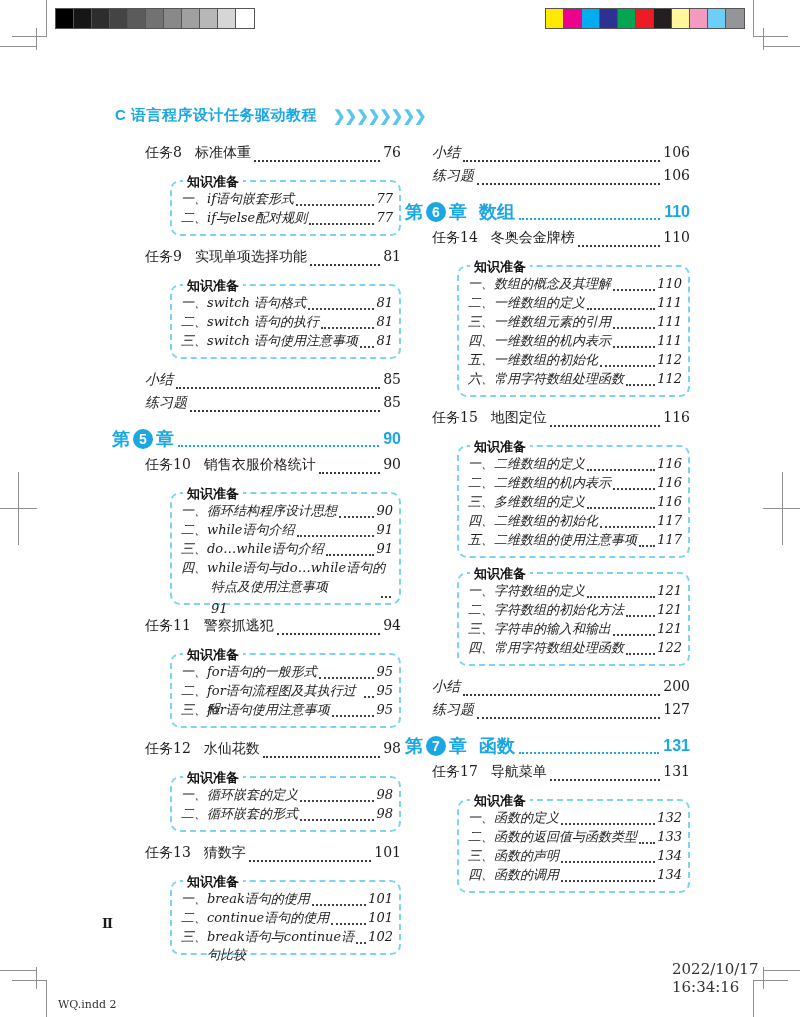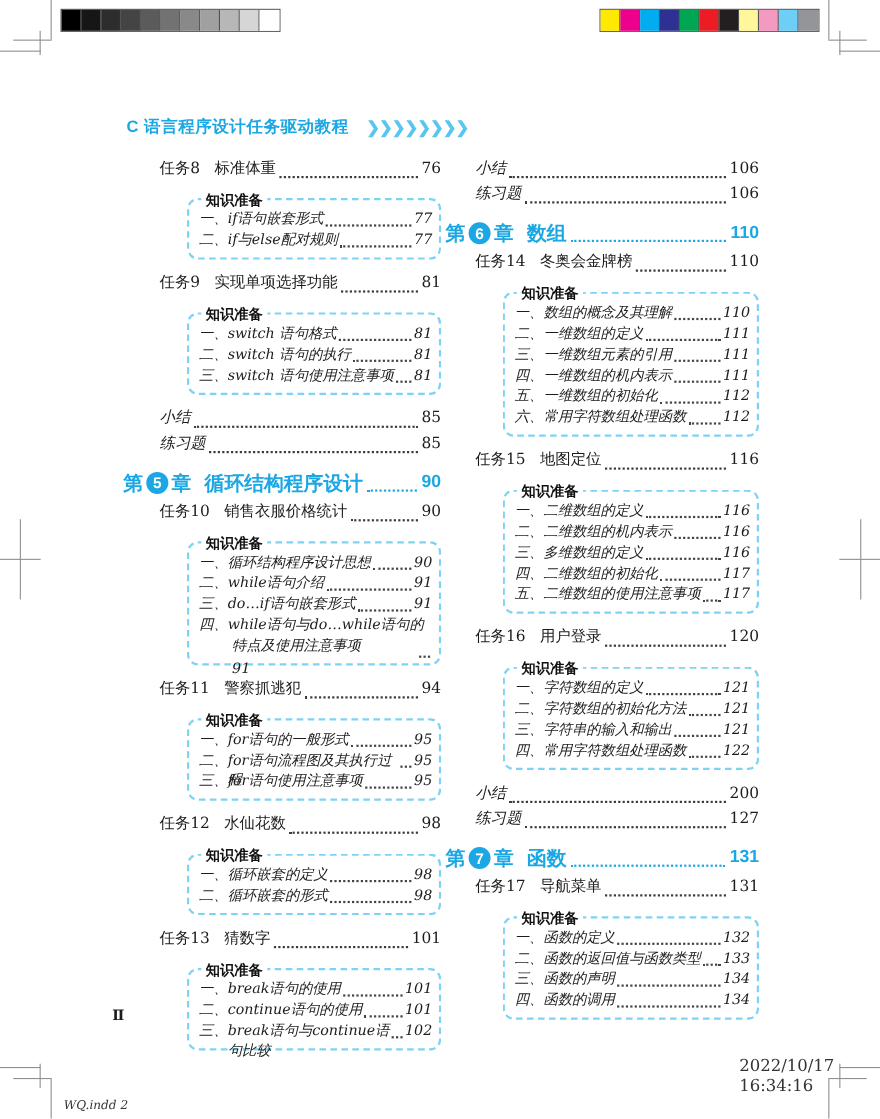--- a/index.html
+++ b/index.html
@@ -44,21 +44,21 @@
   .kb { position:relative; border:2px dashed #7ed3f4; border-radius:10px;
     margin:14px 0 12px 25px; padding:8px 6px 6px 9px; }
   .kb-label { position:absolute; top:-9px; left:11px; background:#fff; padding:0 4px;
     font-family:"Liberation Sans", sans-serif; font-weight:bold; font-size:13px; color:#111; }
   .kb-item { display:flex; align-items:baseline; font-size:13px; font-style:italic; height:19px; }
   .kb-item .num { white-space:pre; }
   .kb-item.cont { padding-left:30px;flex-direction:column; }
   .kb-item .dots { border-bottom:2px dotted #444; margin:0 2px 3px; }
   
   .roman-folio { position:absolute; left:102px; top:916px; font-size:13px; font-weight:bold; }
-  .slug-left  { position:absolute; left:58px;  top:998px; font-size:11px; color:#333;font-style:italic; }
+  .slug-left  { position:absolute; left:58px;  top:998px; font-size:11px; color:#333; }
   .slug-right { position:absolute; left:672px; top:960px; font-size:15px; color:#333; }
 </style>
 </head>
 <body>
 
 <div class="mark" style="left:46px;top:0;width:1px;height:36px"></div>
 <div class="mark" style="left:12px;top:36px;width:35px;height:1px"></div>
 <div class="mark" style="left:36px;top:28px;width:1px;height:22px"></div>
 <div class="mark" style="left:0;top:46px;width:37px;height:1px"></div>
 <div class="mark" style="left:753px;top:0;width:1px;height:36px"></div>
@@ -166,21 +166,20 @@
     </div>
     <div class="entry-line plain">
       <span class="p-title">练习题</span>
       <span class="dots"></span>
       <span class="t-page">85</span>
     </div>
     <div class="chapter">
       <span>第</span>
       <span class="circle">5</span>
       <span>章</span>
-      <span class="ch-title">循环结构程序设计</span>
       <span class="dots-blue"></span>
       <span class="ch-page">90</span>
     </div>
     <div class="entry-line">
       <span class="t-label">任务10</span>
       <span class="t-title">销售衣服价格统计</span>
       <span class="dots"></span>
       <span class="t-page">90</span>
     </div>
     <div class="kb">
@@ -192,21 +191,21 @@
         <span class="t-page">90</span>
       </div>
       <div class="kb-item">
         <span class="num">二、</span>
         <span>while语句介绍</span>
         <span class="dots"></span>
         <span class="t-page">91</span>
       </div>
       <div class="kb-item">
         <span class="num">三、</span>
-        <span>do…if语句嵌套形式</span>
+        <span>do…while语句介绍</span>
         <span class="dots"></span>
         <span class="t-page">91</span>
       </div>
       <div class="kb-item">
         <span class="num">四、</span>
         <span>while语句与do…while语句的</span>
       </div>
       <div class="kb-item cont">
         <span>特点及使用注意事项</span>
         <span class="dots"></span>
@@ -385,26 +384,20 @@
         <span class="dots"></span>
         <span class="t-page">117</span>
       </div>
       <div class="kb-item">
         <span class="num">五、</span>
         <span>二维数组的使用注意事项</span>
         <span class="dots"></span>
         <span class="t-page">117</span>
       </div>
     </div>
-    <div class="entry-line">
-      <span class="t-label">任务16</span>
-      <span class="t-title">用户登录</span>
-      <span class="dots"></span>
-      <span class="t-page">120</span>
-    </div>
     <div class="kb">
       <span class="kb-label">知识准备</span>
       <div class="kb-item">
         <span class="num">一、</span>
         <span>字符数组的定义</span>
         <span class="dots"></span>
         <span class="t-page">121</span>
       </div>
       <div class="kb-item">
         <span class="num">二、</span>

